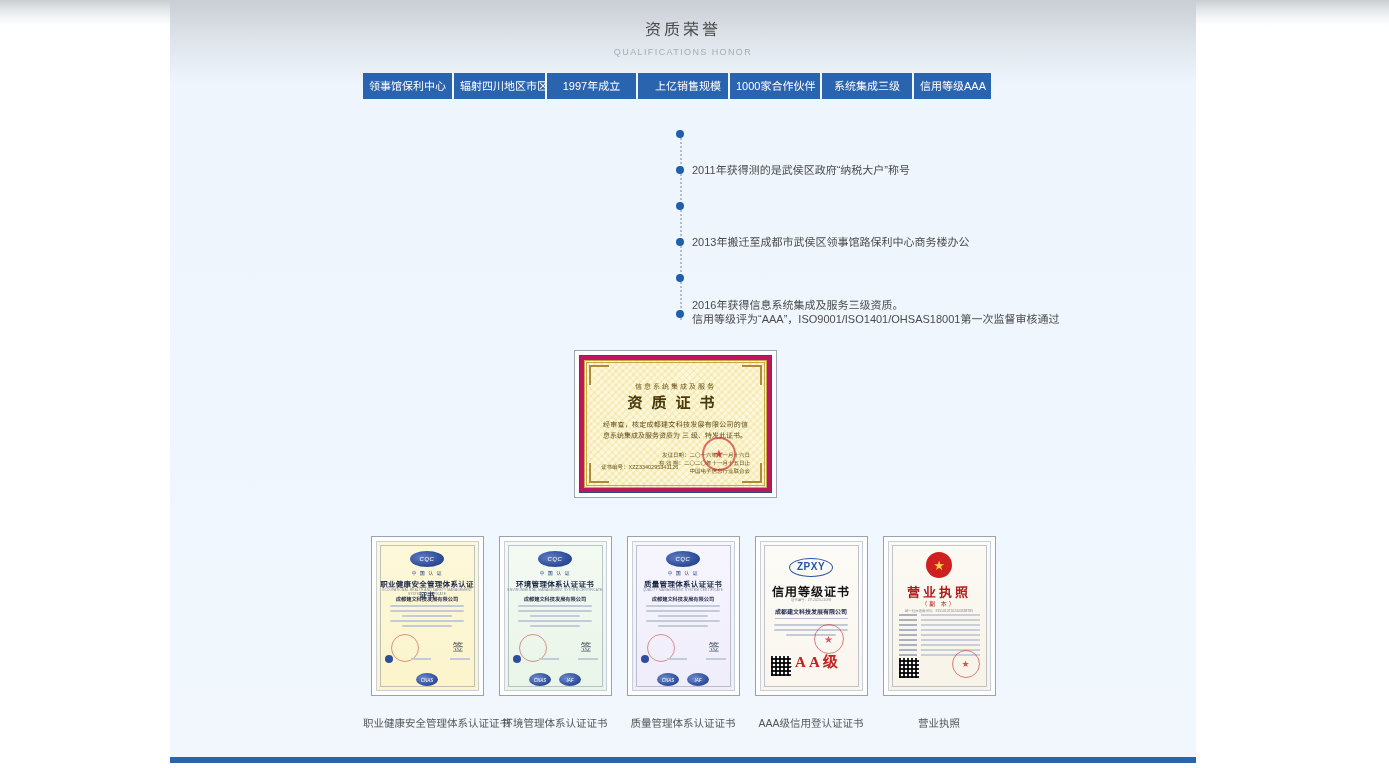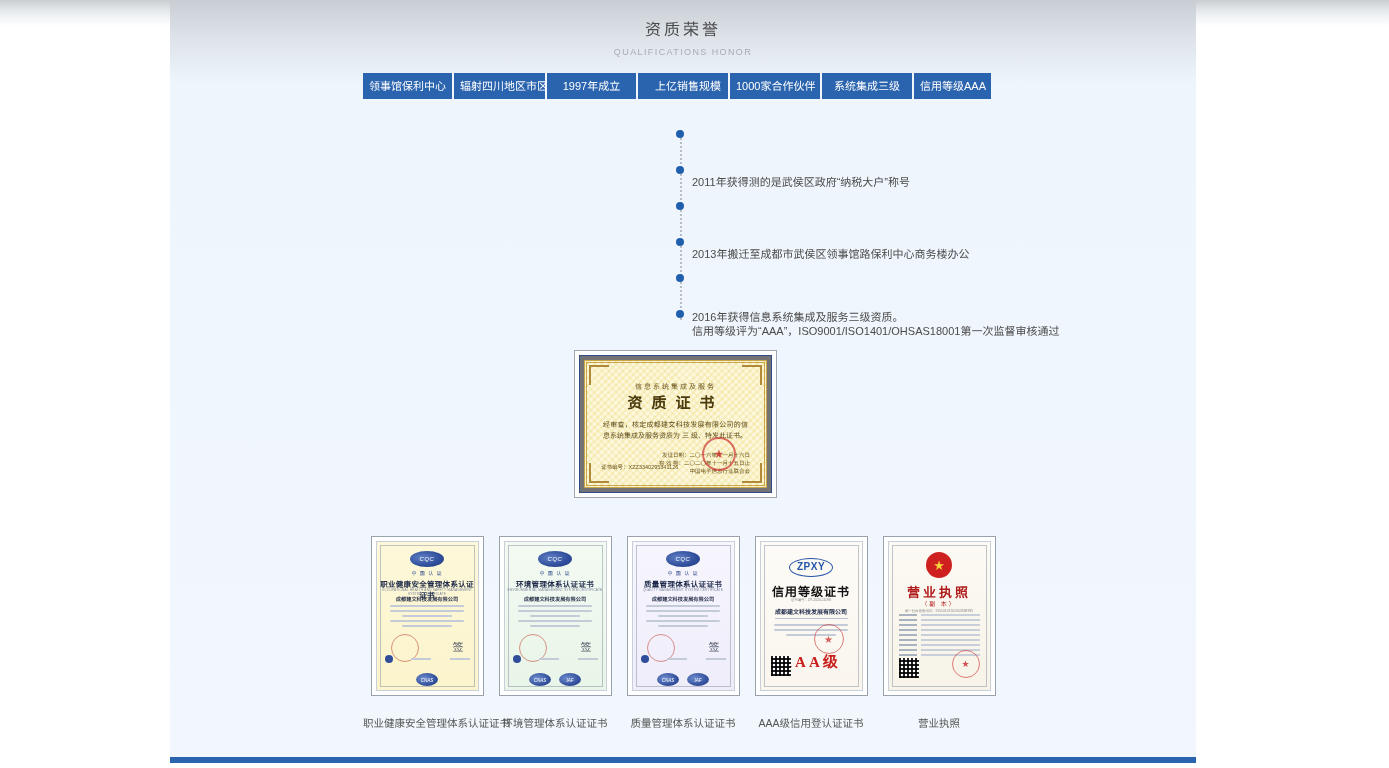--- a/index.html
+++ b/index.html
@@ -67,30 +67,30 @@
     border-left:2px dotted #b9bcc0;
   }
   .tl-item{position:absolute;height:16px;}
   .tl-dot{
     position:absolute;left:506px;width:8px;height:8px;border-radius:50%;
     background:#1f5fad;
   }
   .tl-text{
     position:absolute;font-size:11px;color:#4b4b4b;line-height:16px;white-space:nowrap;
   }
-  .tl-text.right{left:522px;text-align:left;margin-top:12px;}
+  .tl-text.right{left:522px;text-align:left;}
 
   
   .feature{
     position:absolute;left:404px;top:350px;width:203px;height:148px;
     background:#ffffff;border:1px solid #9fa6b0;box-sizing:border-box;padding:4px;
   }
   .feature-inner{
     position:relative;width:100%;height:100%;border:1px solid #2b4a86;box-sizing:border-box;
-    background:#737373;overflow:hidden;padding-left:8px;
+    background:#be185d;overflow:hidden;padding-left:8px;
   }
   .cert-paper{
     position:absolute;inset:4px;
     background:
       repeating-linear-gradient(135deg,rgba(229,200,60,.18) 0 2px,rgba(255,255,255,0) 2px 5px),
       repeating-linear-gradient(45deg,rgba(229,200,60,.14) 0 2px,rgba(255,255,255,0) 2px 5px),
       #fcf7dd;
     border:3px double #c9a64a;box-sizing:border-box;
   }
   .corner{position:absolute;width:18px;height:18px;border:2px solid #b08a38;}

